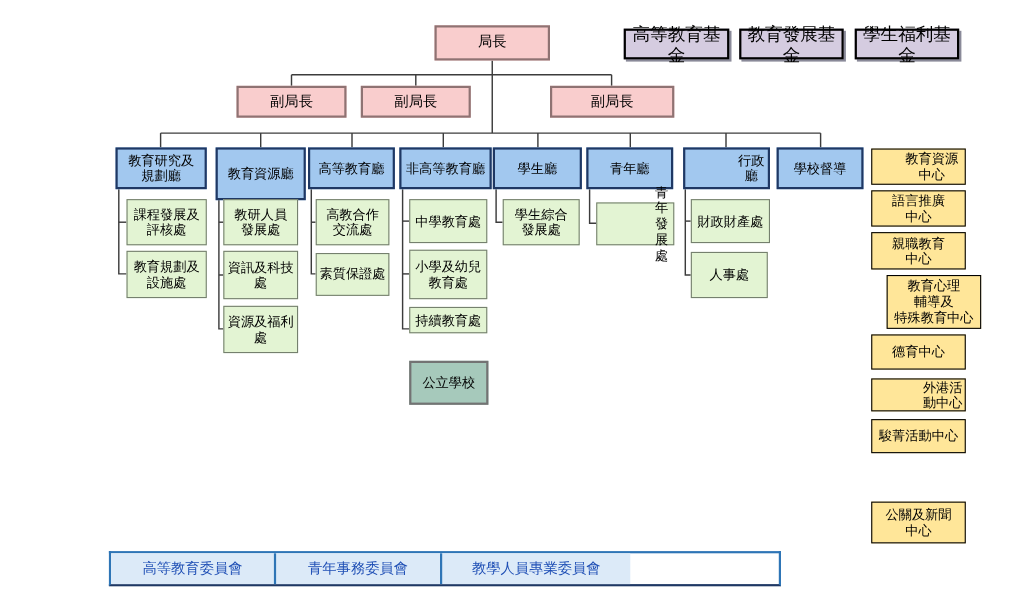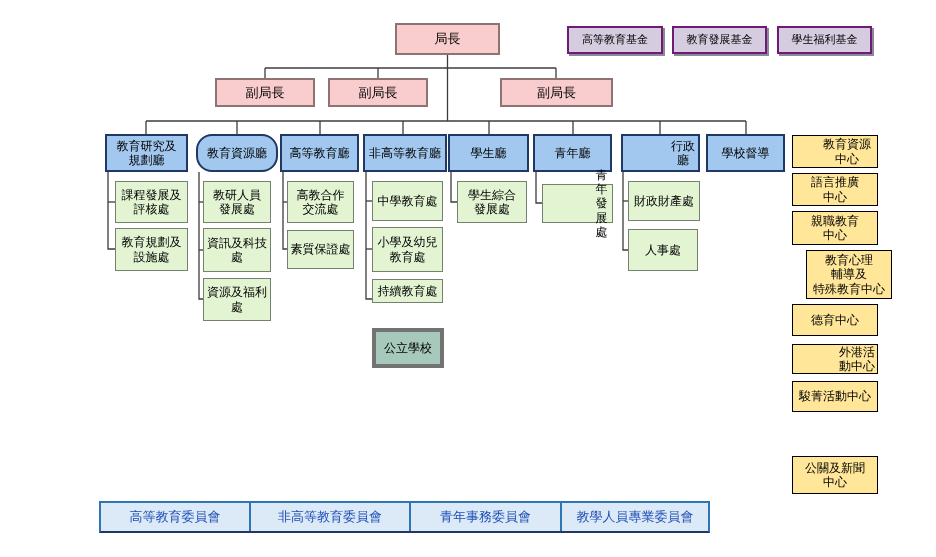--- a/index.html
+++ b/index.html
@@ -6,24 +6,24 @@
   #canvas{
     position:relative;width:936px;height:557px;background:#fff;overflow:hidden;
     font-family:"DejaVu Sans","Liberation Sans",sans-serif;color:#000;
   }
   .box{
     position:absolute;display:flex;align-items:center;justify-content:center;
     text-align:center;box-sizing:border-box;font-size:12px;line-height:1.2;
     white-space:pre-line;
   }
   .pink   {background:var(--pink-fill);border:2px solid var(--pink-border);font-size:13px;}
-  .lav    {background:var(--lavender-fill);border:2px solid #701a75;box-shadow:2px 2px 0 var(--shadow);font-size:11px;}
+  .lav    {background:var(--lavender-fill);border:2px solid #000000;box-shadow:2px 2px 0 var(--shadow);font-size:16px;}
   .blue   {background:var(--blue-fill);border:2px solid var(--blue-border);}
   .green  {background:var(--green-fill);border:1.6px solid var(--green-border);}
-  .teal   {background:var(--teal-fill);border:4px solid #737373;}
+  .teal   {background:var(--teal-fill);border:2px solid #737373;}
   .yellow {background:var(--yellow-fill);border:1.6px solid #000;}
   .comm   {background:var(--committee-fill);border:1px solid var(--committee-border);color:var(--committee-text);font-size:13px;}
   #committee-table{
     position:absolute;left:99px;top:501px;width:611px;height:32px;display:flex;
     box-sizing:border-box;border:2px solid var(--committee-border);border-bottom-color:#1F3864;
   }
   #committee-table .comm{position:relative;flex:none;height:100%;display:flex;align-items:center;justify-content:center;border:none;border-left:2px solid var(--committee-border);box-sizing:border-box;}
   #committee-table .comm:first-child{border-left:none;}
   svg#connectors{position:absolute;left:0;top:0;pointer-events:none;}
 </style>
@@ -80,21 +80,21 @@
   <div class="box lav" style="left:567px;top:26px;width:96px;height:28px;">高等教育基金</div>
   <div class="box lav" style="left:672px;top:26px;width:95px;height:28px;">教育發展基金</div>
   <div class="box lav" style="left:777px;top:26px;width:95px;height:28px;">學生福利基金</div>
 
   <div class="box pink" style="left:215px;top:78px;width:100px;height:29px;">副局長</div>
   <div class="box pink" style="left:328px;top:78px;width:100px;height:29px;">副局長</div>
   <div class="box pink" style="left:500px;top:78px;width:113px;height:29px;">副局長</div>
 
   <div class="box blue" style="left:105px;top:134px;width:83px;height:38px;">教育研究及
 規劃廳</div>
-  <div class="box blue" style="left:196px;top:134px;width:82px;height:38px;border-radius:16px;">教育資源廳</div>
+  <div class="box blue" style="left:196px;top:134px;width:82px;height:48px;">教育資源廳</div>
   <div class="box blue" style="left:280px;top:134px;width:79px;height:38px;">高等教育廳</div>
   <div class="box blue" style="left:363px;top:134px;width:84px;height:38px;">非高等教育廳</div>
   <div class="box blue" style="left:448px;top:134px;width:81px;height:38px;">學生廳</div>
   <div class="box blue" style="left:533px;top:134px;width:79px;height:38px;">青年廳</div>
   <div class="box blue" style="left:621px;top:134px;width:79px;height:38px;padding-left:45px;">行政廳</div>
   <div class="box blue" style="left:706px;top:134px;width:79px;height:38px;">學校督導</div>
 
   <div class="box green" style="left:115px;top:181px;width:73px;height:42px;">課程發展及
 評核處</div>
   <div class="box green" style="left:115px;top:228px;width:73px;height:43px;">教育規劃及
@@ -135,18 +135,17 @@
 輔導及
 特殊教育中心</div>
   <div class="box yellow" style="left:792px;top:304px;width:86px;height:32px;">德育中心</div>
   <div class="box yellow" style="left:792px;top:344px;width:86px;height:30px;padding-left:44px;">外港活動中心</div>
   <div class="box yellow" style="left:792px;top:381px;width:86px;height:31px;">駿菁活動中心</div>
   <div class="box yellow" style="left:792px;top:456px;width:86px;height:38px;">公關及新聞
 中心</div>
 
   <div id="committee-table">
     <div class="comm" style="width:148px;">高等教育委員會</div>
-    <div class="comm" style="width:160px;">非高等教育委員會</div>
     <div class="comm" style="width:151px;">青年事務委員會</div>
-    <div class="comm" style="width:148px;">教學人員專業委員會</div>
+    <div class="comm" style="width:173px;">教學人員專業委員會</div>
   </div>
 
 </div>
 
 </body></html>

